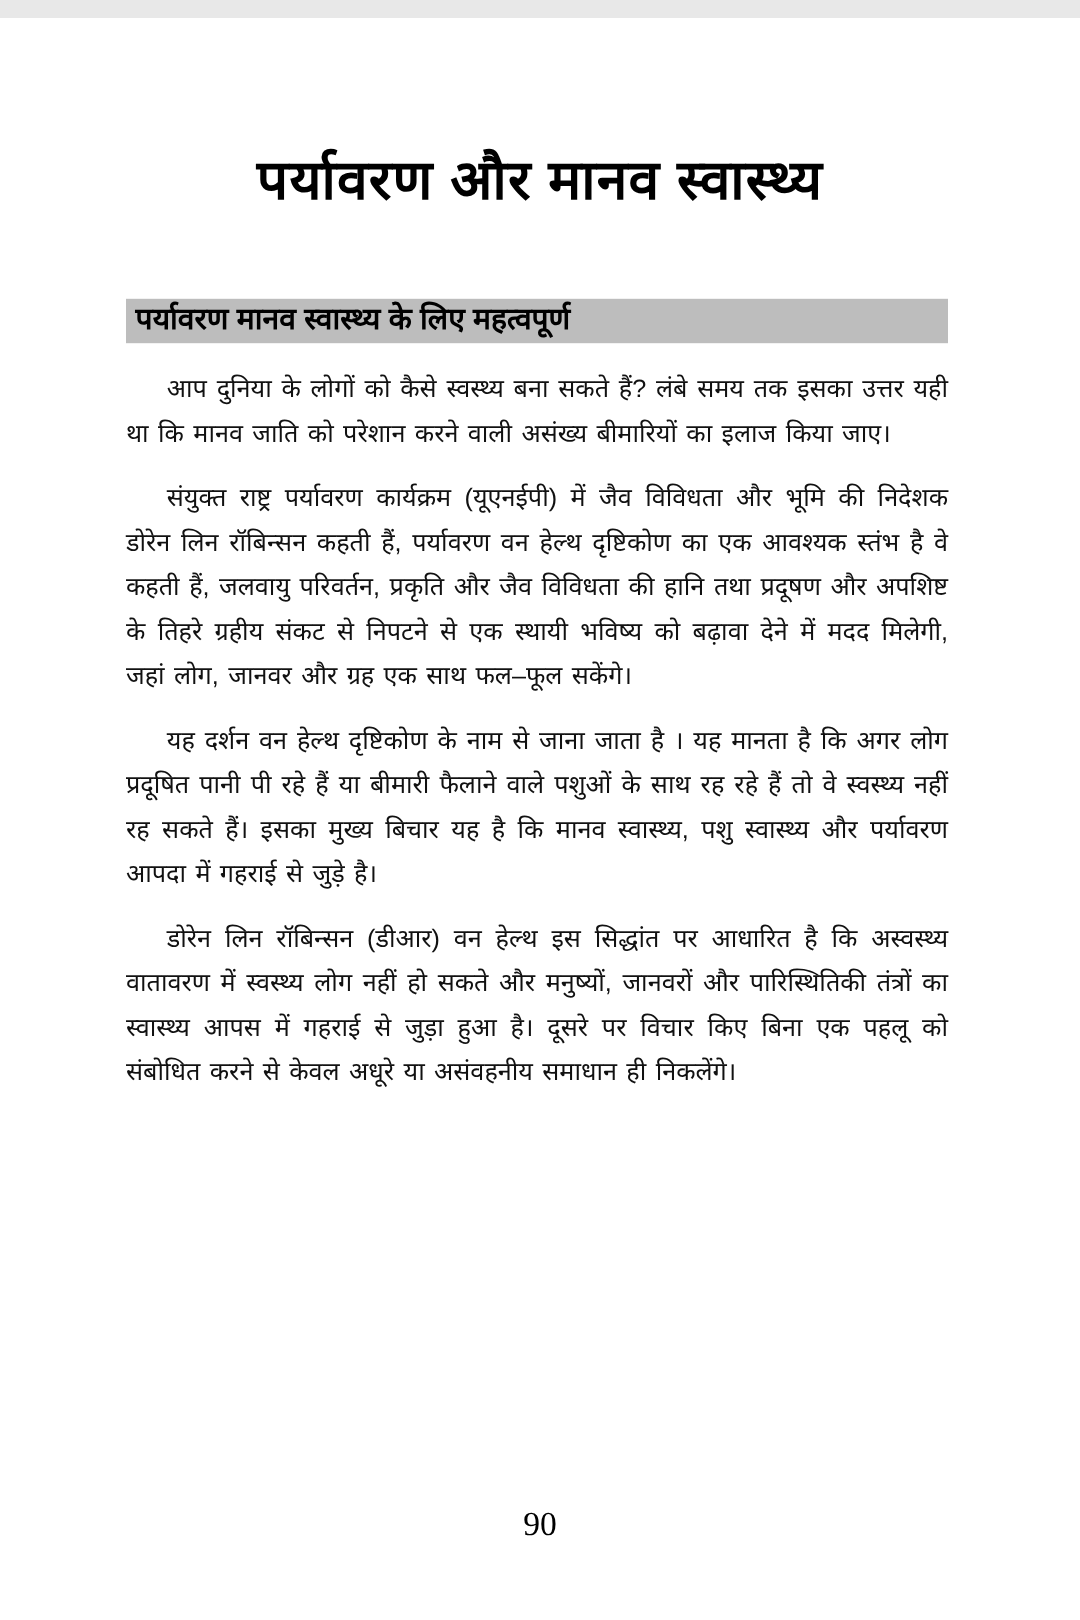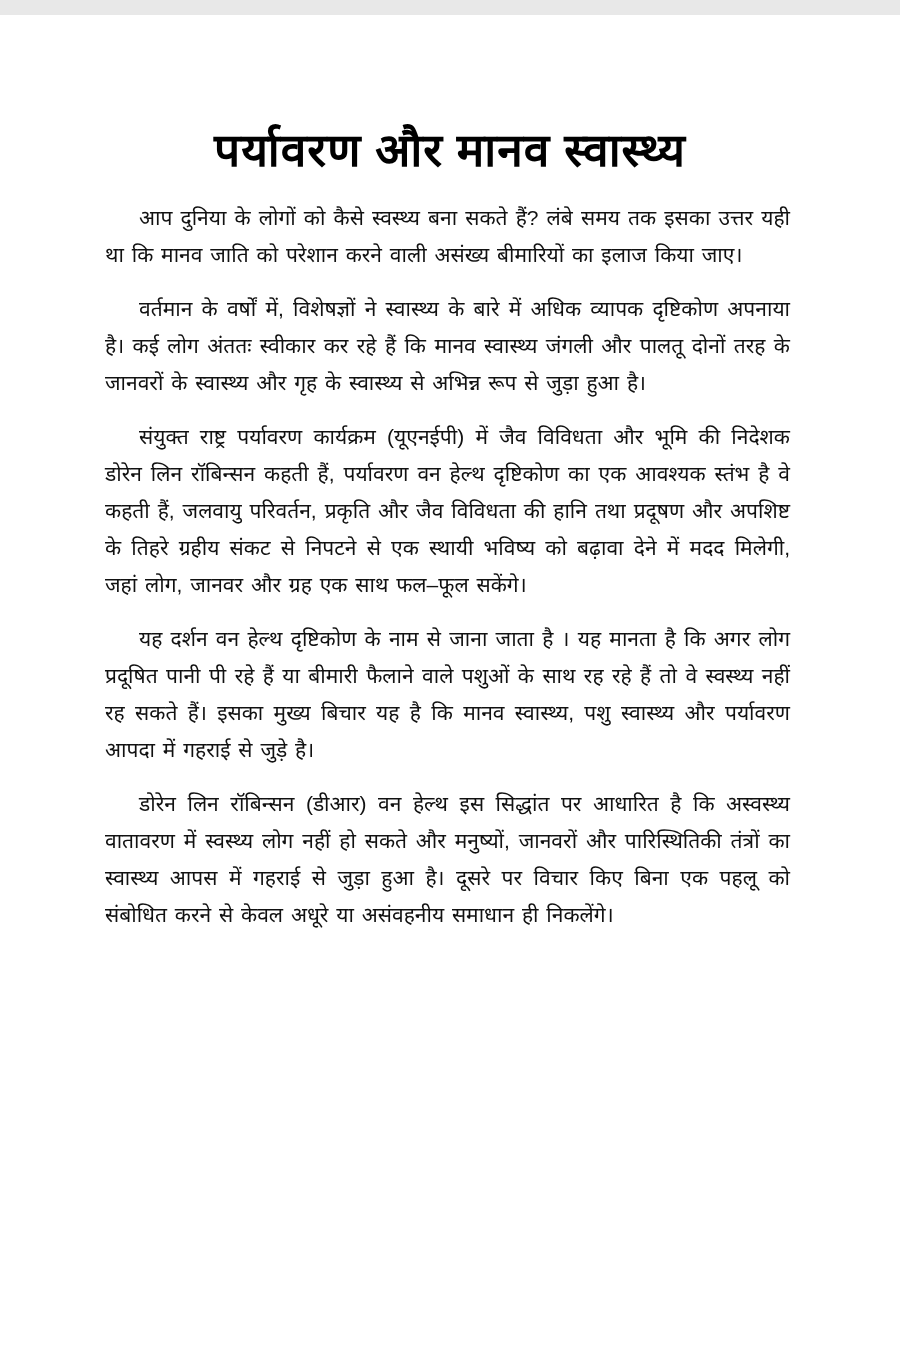--- a/index.html
+++ b/index.html
@@ -63,23 +63,24 @@
     color: #000;
   }
 </style>
 </head>
 <body>
 
 <div class="page">
 
   <h1 class="doc-title">पर्यावरण और मानव स्वास्थ्य</h1>
 
+  <div class="section-heading">पर्यावरण मानव स्वास्थ्य के लिए महत्वपूर्ण</div>
 
   <div class="body-text">
     <p>आप दुनिया के लोगों को कैसे स्वस्थ्य बना सकते हैं? लंबे समय तक इसका उत्तर यही था कि मानव जाति को परेशान करने वाली असंख्य बीमारियों का इलाज किया जाए।</p>
-    <p>वर्तमान के वर्षों में, विशेषज्ञों ने स्वास्थ्य के बारे में अधिक व्यापक दृष्टिकोण अपनाया है। कई लोग अंततः स्वीकार कर रहे हैं कि मानव स्वास्थ्य जंगली और पालतू दोनों तरह के जानवरों के स्वास्थ्य और गृह के स्वास्थ्य से अभिन्न रूप से जुड़ा हुआ है।</p>
     <p>संयुक्त राष्ट्र पर्यावरण कार्यक्रम (यूएनईपी) में जैव विविधता और भूमि की निदेशक डोरेन लिन रॉबिन्सन कहती हैं, पर्यावरण वन हेल्थ दृष्टिकोण का एक आवश्यक स्तंभ है वे कहती हैं, जलवायु परिवर्तन, प्रकृति और जैव विविधता की हानि तथा प्रदूषण और अपशिष्ट के तिहरे ग्रहीय संकट से निपटने से एक स्थायी भविष्य को बढ़ावा देने में मदद मिलेगी, जहां लोग, जानवर और ग्रह एक साथ फल–फूल सकेंगे।</p>
     <p>यह दर्शन वन हेल्थ दृष्टिकोण के नाम से जाना जाता है । यह मानता है कि अगर लोग प्रदूषित पानी पी रहे हैं या बीमारी फैलाने वाले पशुओं के साथ रह रहे हैं तो वे स्वस्थ्य नहीं रह सकते हैं। इसका मुख्य बिचार यह है कि मानव स्वास्थ्य, पशु स्वास्थ्य और पर्यावरण आपदा में गहराई से जुड़े है।</p>
     <p>डोरेन लिन रॉबिन्सन (डीआर) वन हेल्थ इस सिद्धांत पर आधारित है कि अस्वस्थ्य वातावरण में स्वस्थ्य लोग नहीं हो सकते और मनुष्यों, जानवरों और पारिस्थितिकी तंत्रों का स्वास्थ्य आपस में गहराई से जुड़ा हुआ है। दूसरे पर विचार किए बिना एक पहलू को संबोधित करने से केवल अधूरे या असंवहनीय समाधान ही निकलेंगे।</p>
   </div>
 
+  <div class="page-number">90</div>
 
 </div>
 
 </body></html>

